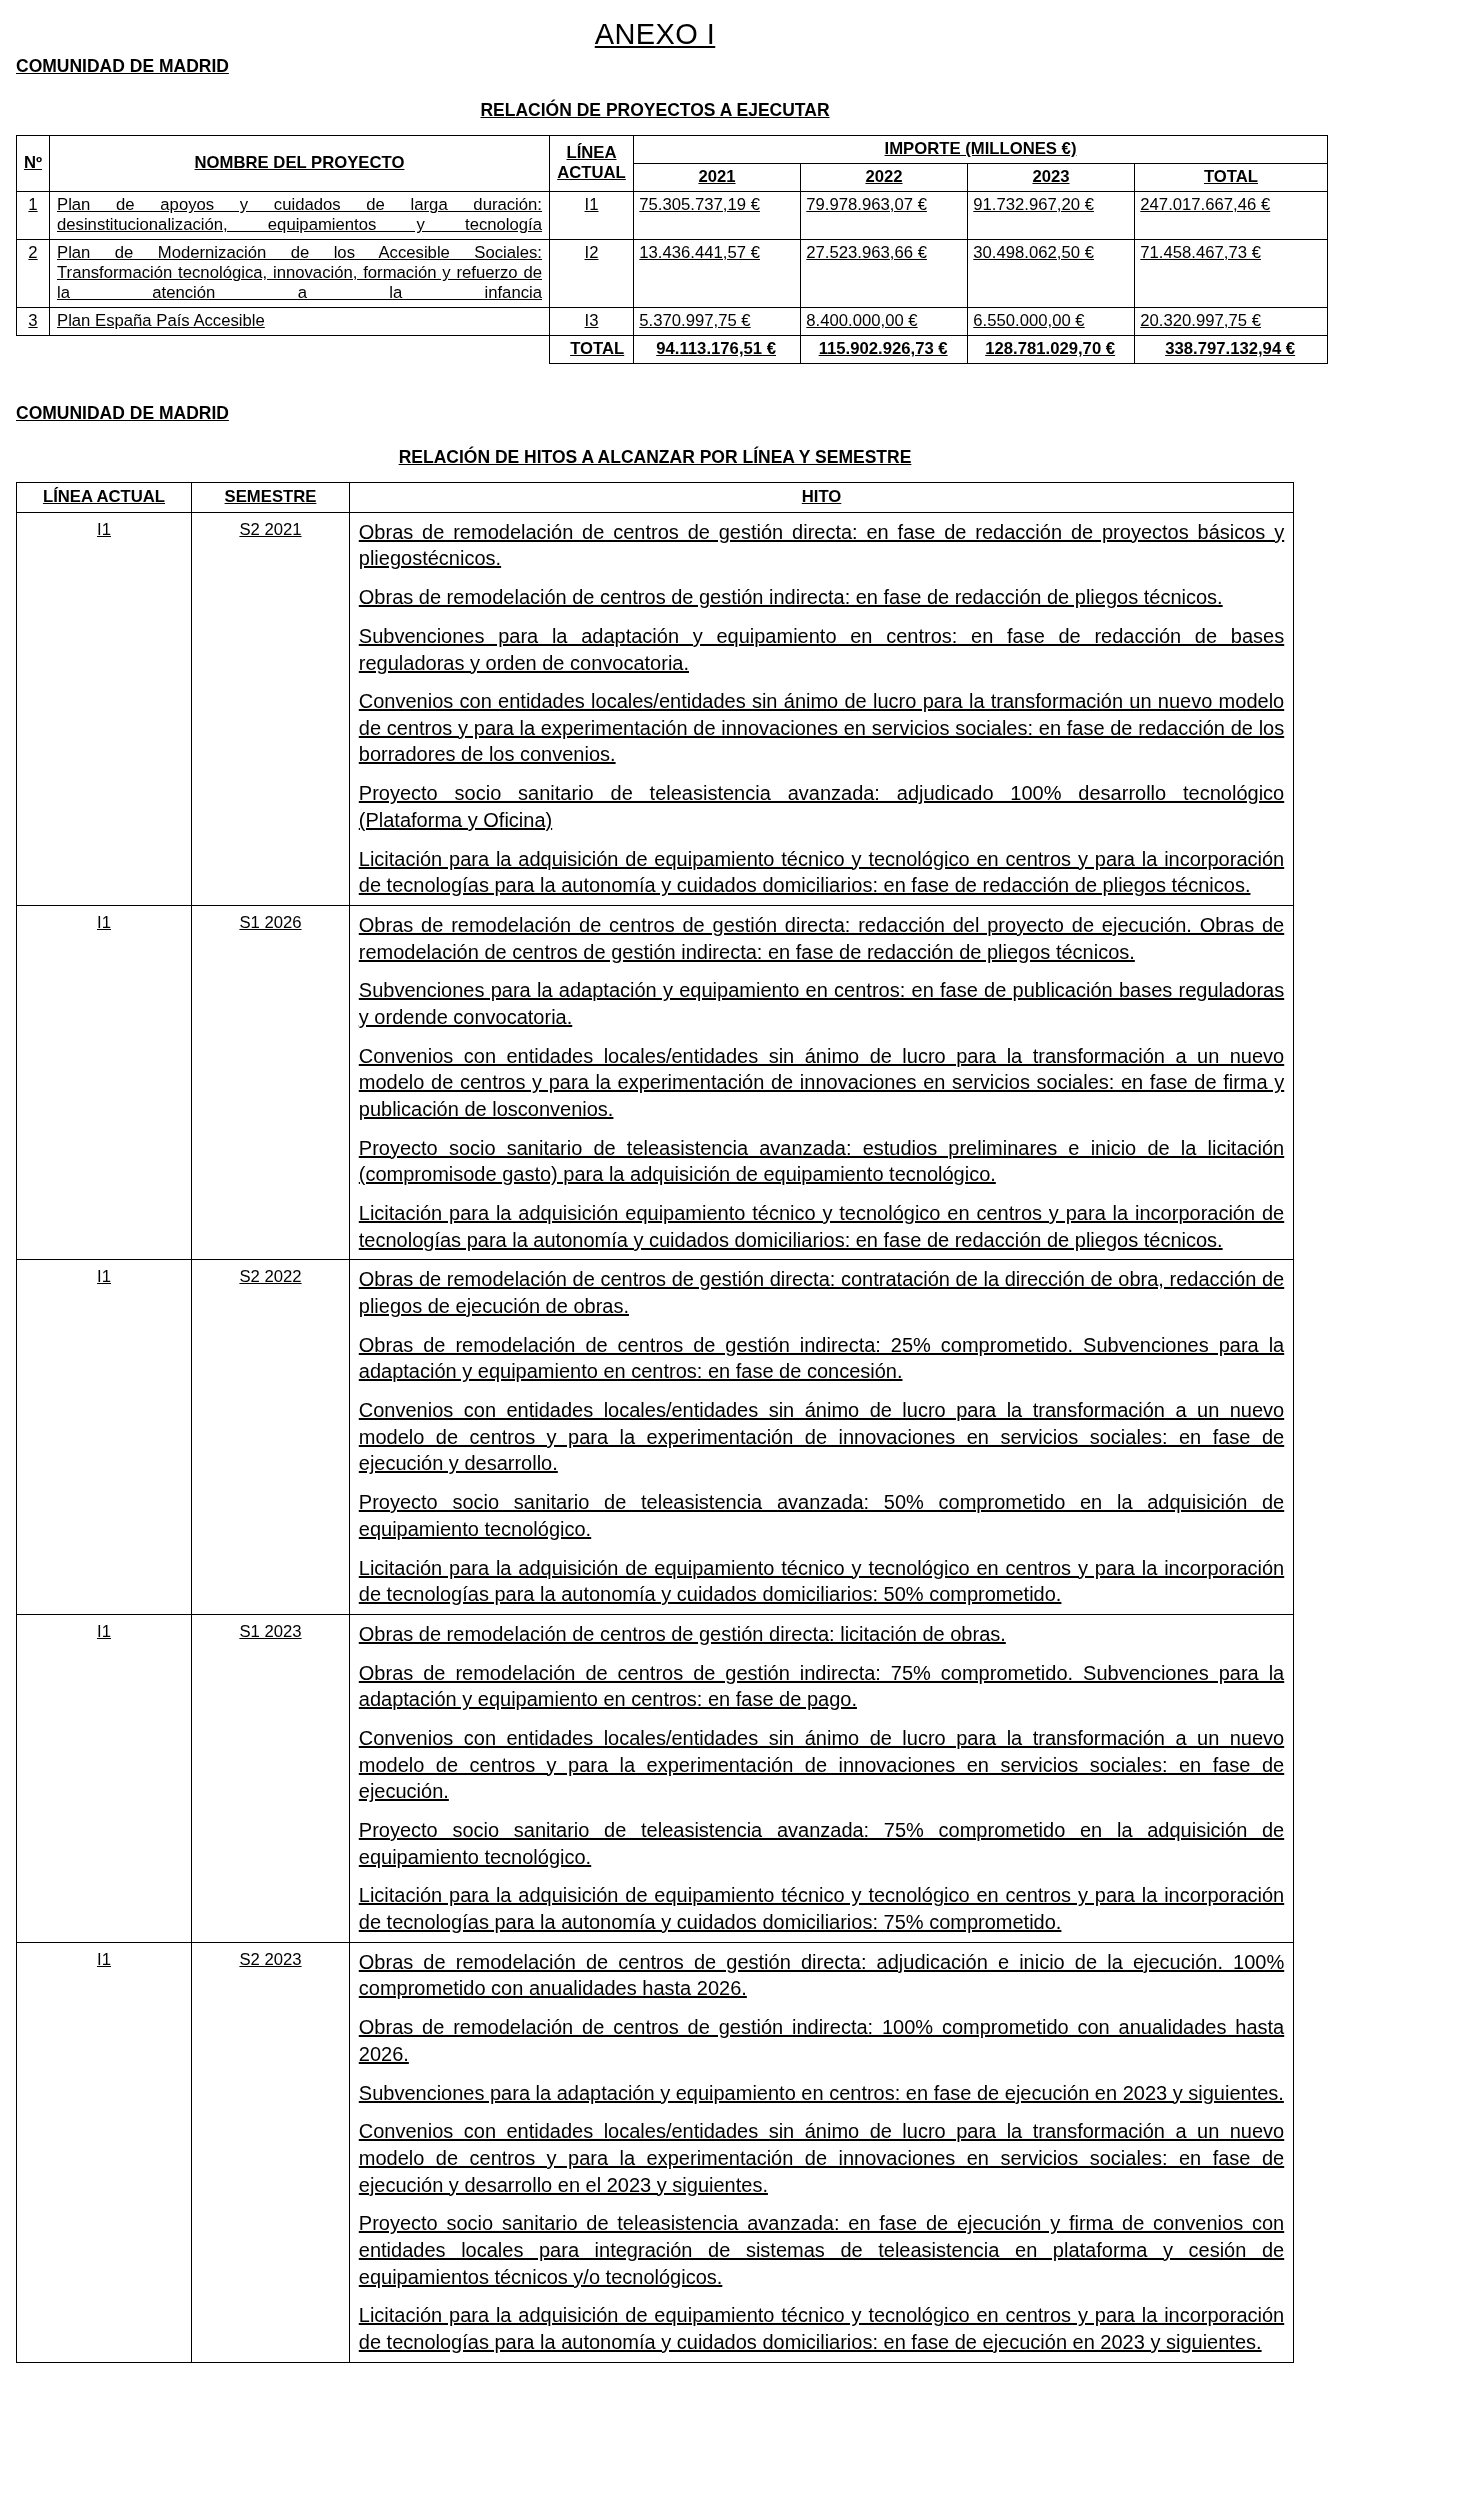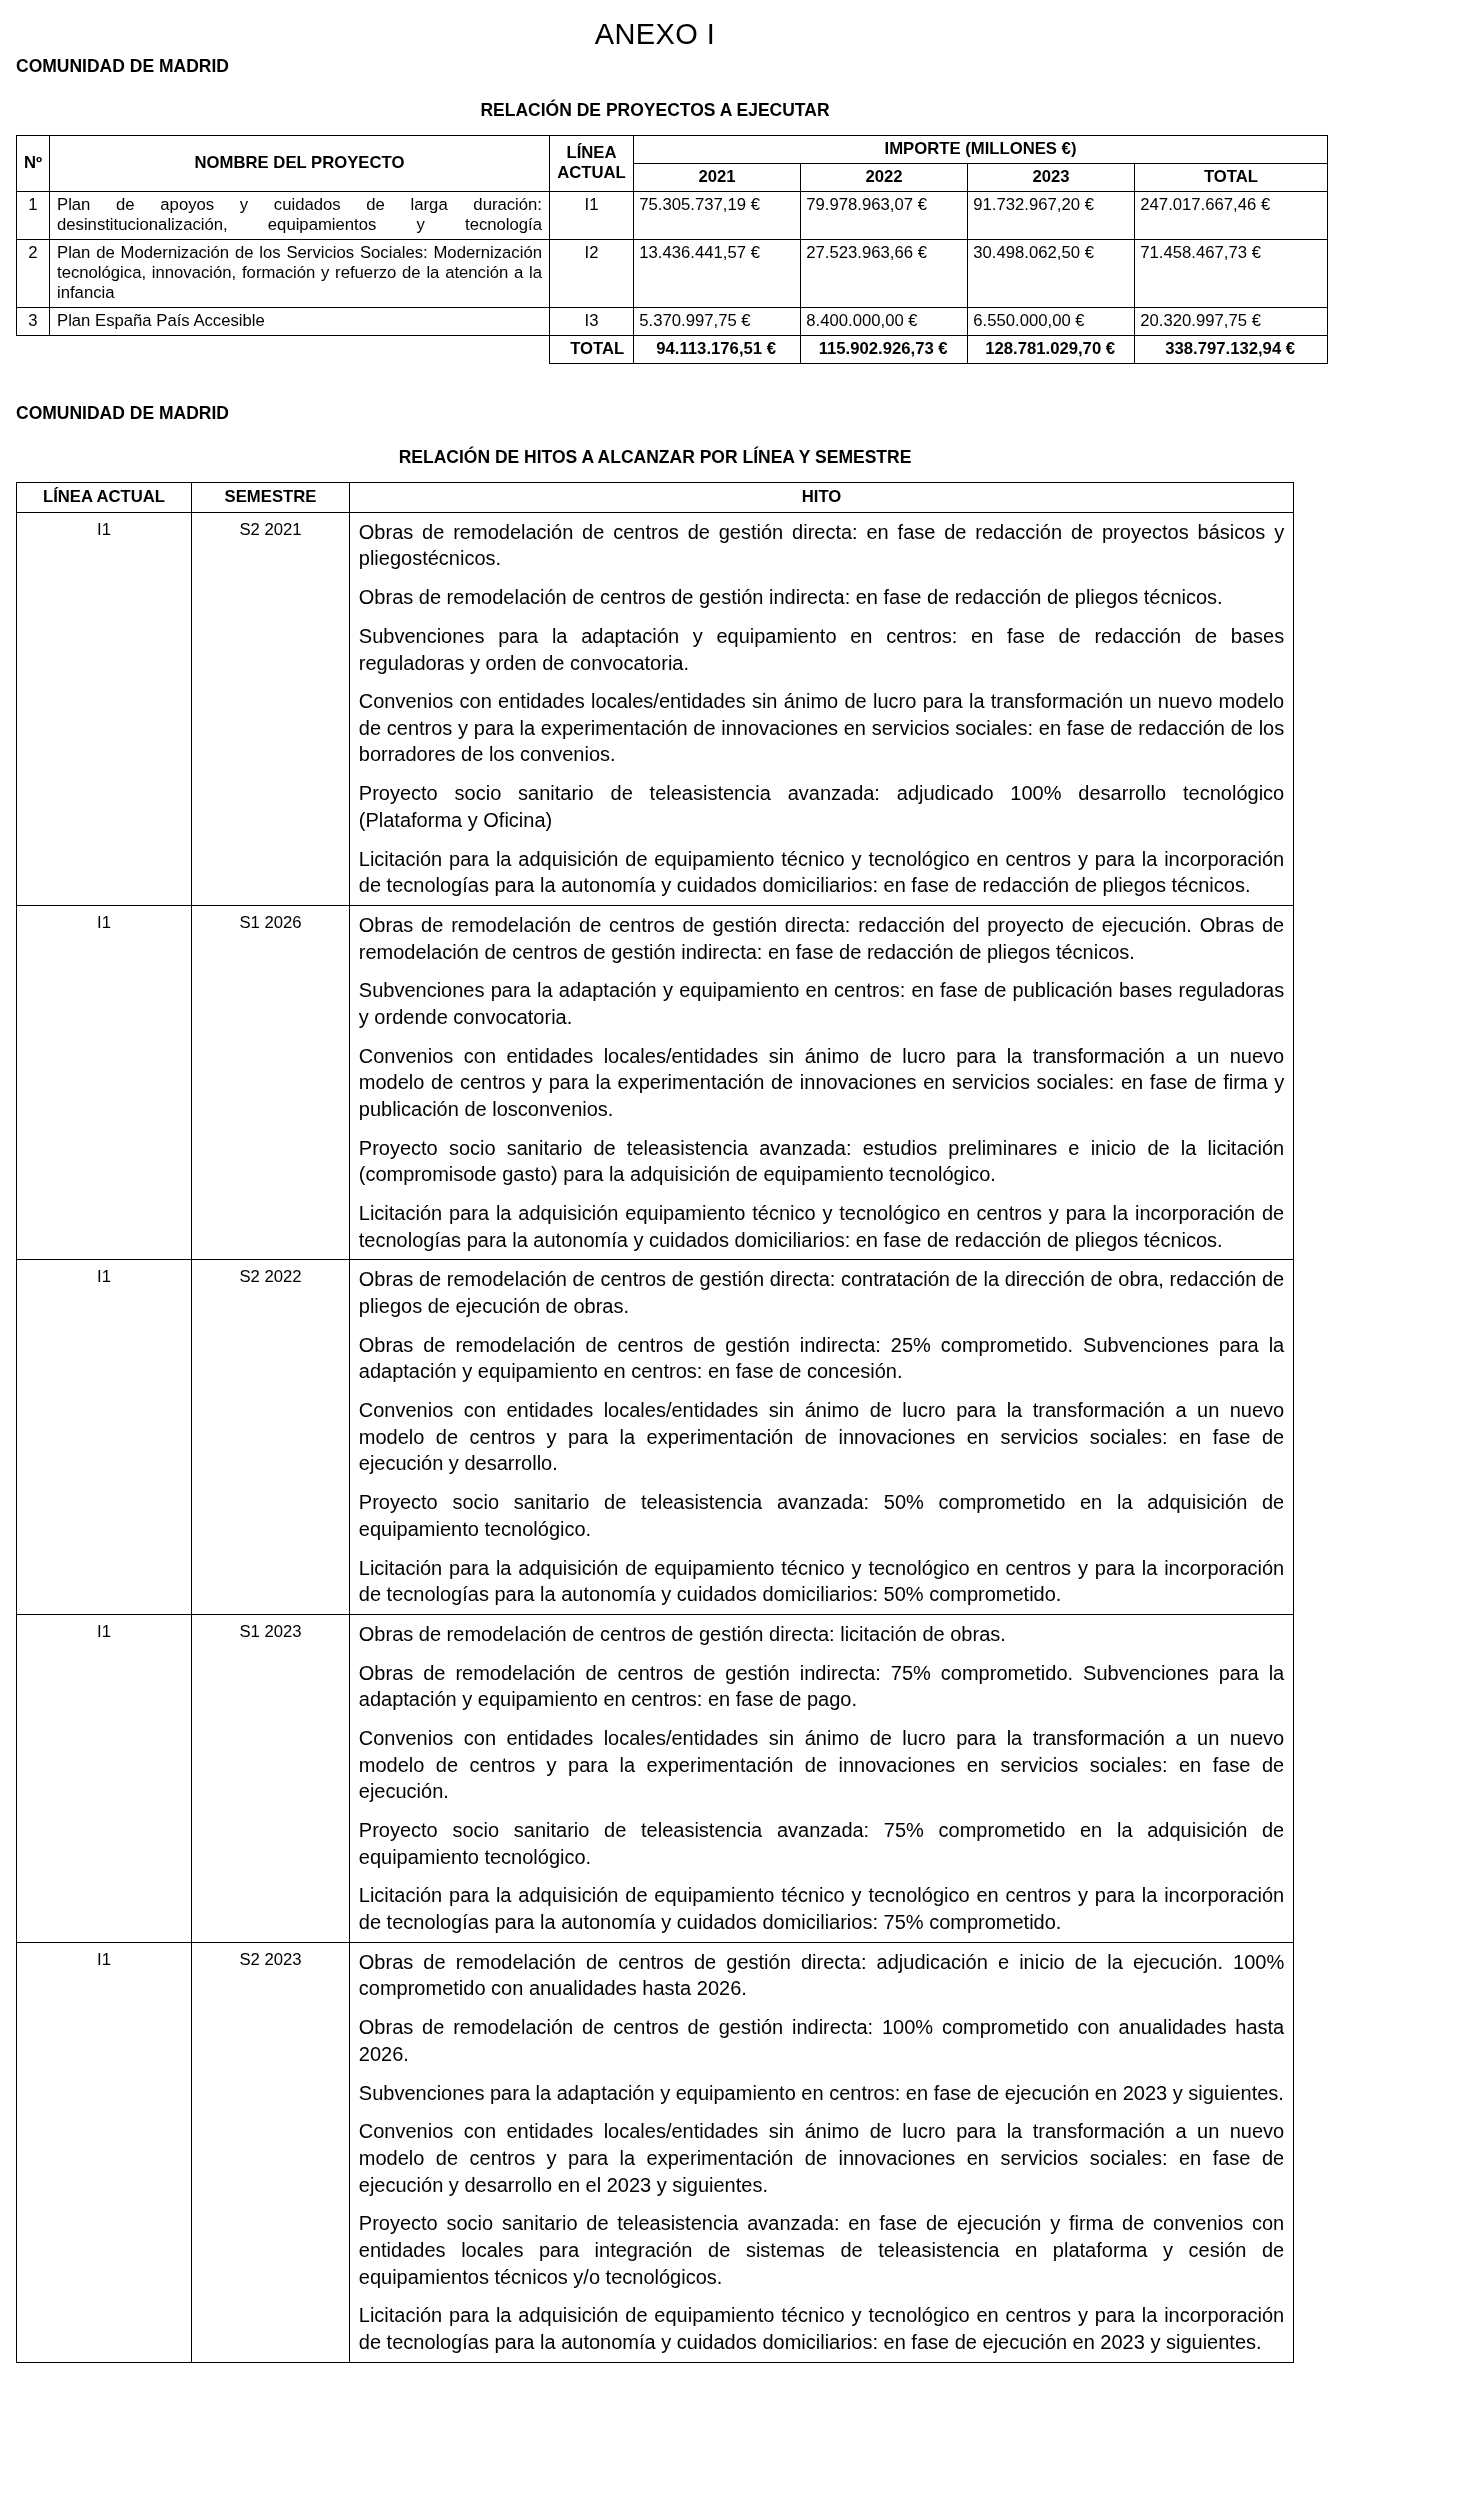--- a/index.html
+++ b/index.html
@@ -9,20 +9,21 @@
   }
   body {
     width: 1463px;
     font-family: "Liberation Sans", sans-serif;
     color: #000000;
   }
   .page {
     width: 1310px;
     box-sizing: border-box;
     padding: 8.8px 16px 35px 16px;
+    text-decoration: underline;
   }
 
   
   .doc-title {
     text-align: center;
     font-size: 29px;
     letter-spacing: 0.4px;
     font-weight: 400;
     margin: 8.8px 0 5.3px 0;
   }
@@ -166,21 +167,21 @@
           <td class="c-num">1</td>
           <td class="c-name">Plan de apoyos y cuidados de larga duración: desinstitucionalización, equipamientos y tecnología</td>
           <td class="c-line">I1</td>
           <td class="c-money">75.305.737,19 €</td>
           <td class="c-money">79.978.963,07 €</td>
           <td class="c-money">91.732.967,20 €</td>
           <td class="c-money">247.017.667,46 €</td>
         </tr>
         <tr>
           <td class="c-num">2</td>
-          <td class="c-name">Plan de Modernización de los Servicios Sociales: Modernización tecnológica, innovación, formación y refuerzo de la atención a la infancia</td>
+          <td class="c-name">Plan de Modernización de los Accesible Sociales: Transformación tecnológica, innovación, formación y refuerzo de la atención a la infancia</td>
           <td class="c-line">I2</td>
           <td class="c-money">13.436.441,57 €</td>
           <td class="c-money">27.523.963,66 €</td>
           <td class="c-money">30.498.062,50 €</td>
           <td class="c-money">71.458.467,73 €</td>
         </tr>
         <tr>
           <td class="c-num">3</td>
           <td class="c-name" style="text-align-last:left;">Plan España País Accesible</td>
           <td class="c-line">I3</td>

